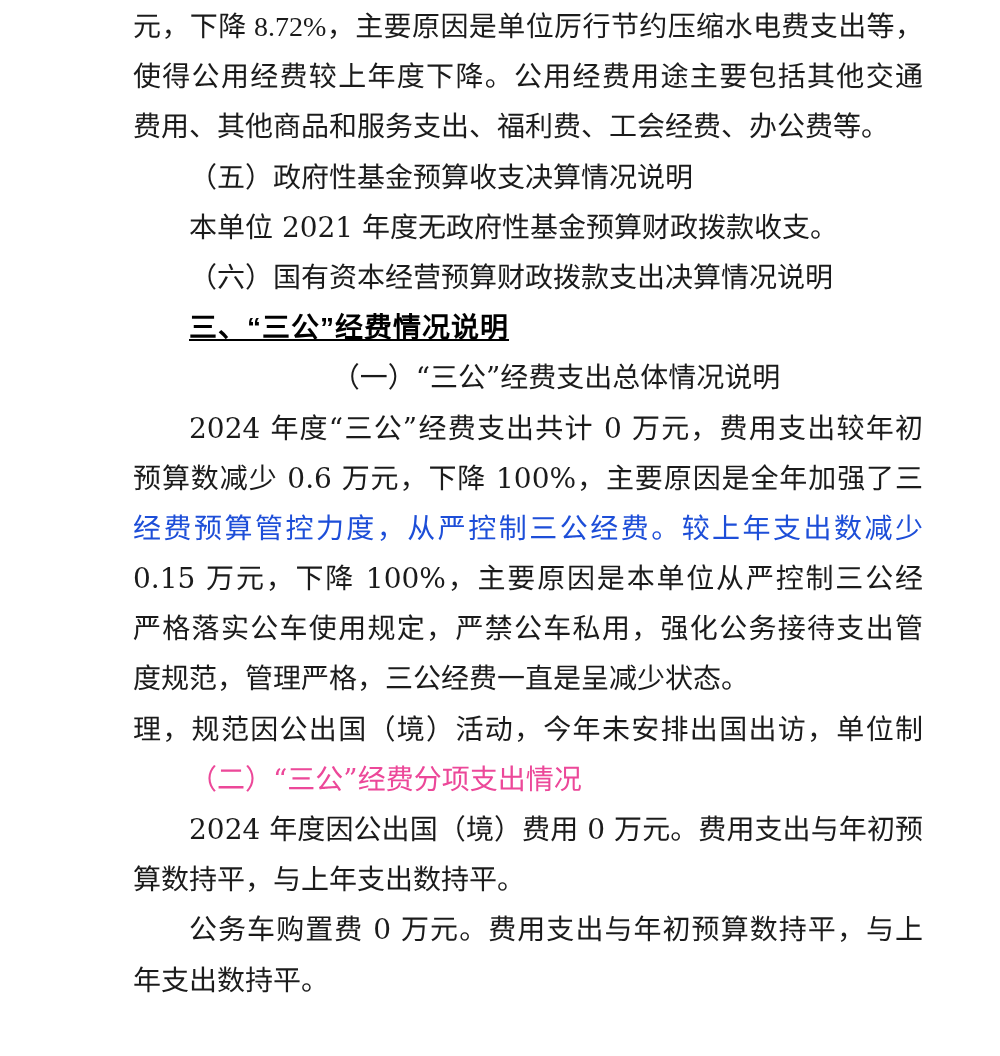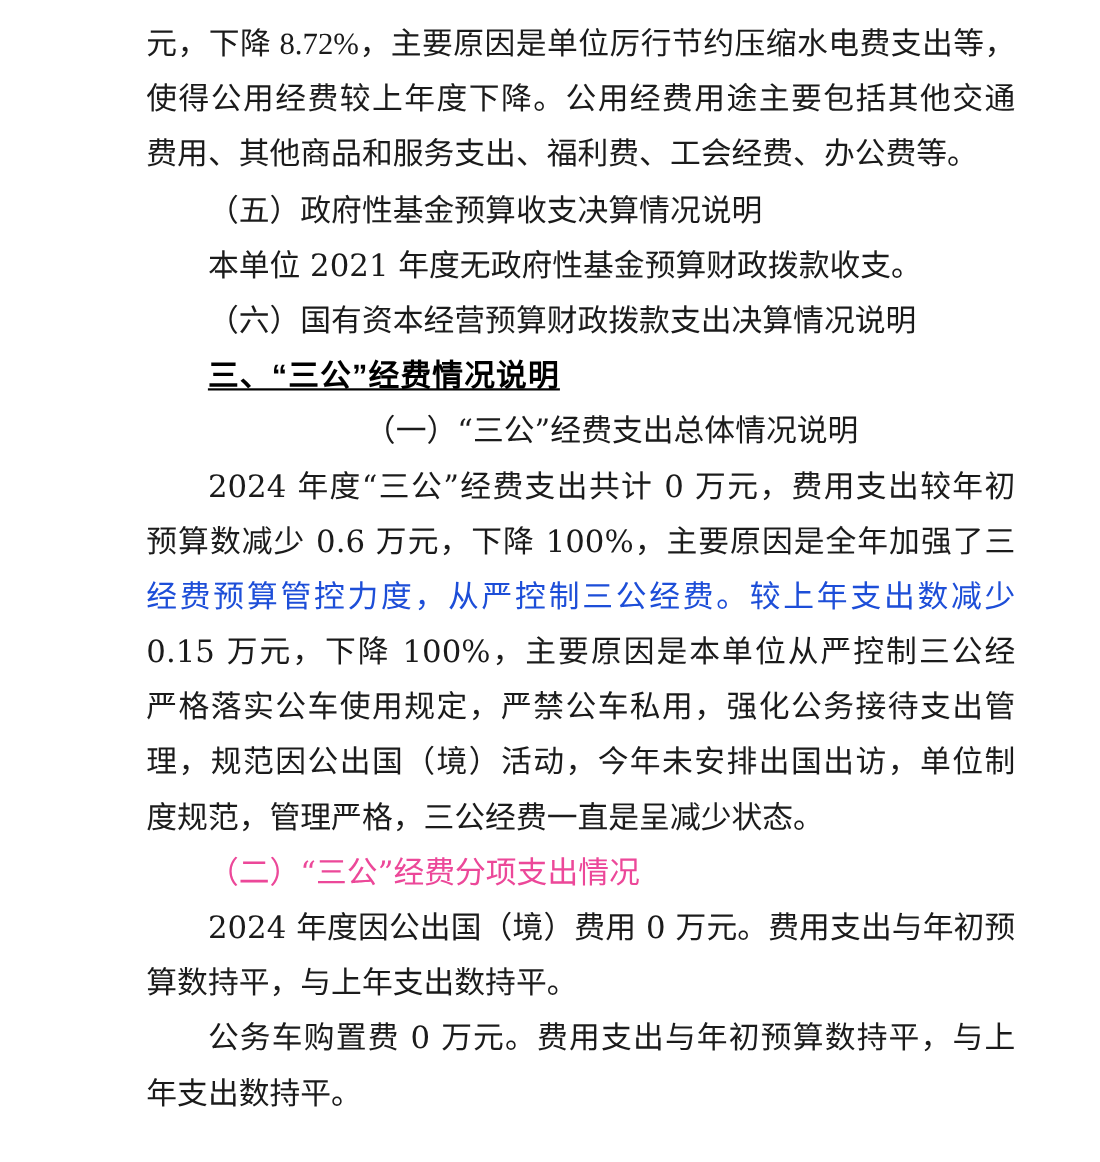--- a/index.html
+++ b/index.html
@@ -10,21 +10,21 @@
   .page {
     position: relative;
     width: 1000px;
     height: 1056px;
     background: #ffffff;
     overflow: hidden;
   }
   .content {
     position: absolute;
     left: 133px;
-    top: 16px;
+    top: 2px;
     width: 790px;
   }
   .line {
     font-size: 28px;
     height: 50.2px;
     line-height: 50.2px;
     color: #1b1b1b;
     white-space: normal;
     overflow: hidden;
   }
@@ -63,21 +63,21 @@
       <div class="line kaiti indent" style="color: rgb(27, 27, 27);">（五）政府性基金预算收支决算情况说明</div>
       <div class="line kaiti indent" style="color: rgb(27, 27, 27);">本单位 2021 年度无政府性基金预算财政拨款收支。</div>
       <div class="line kaiti indent" style="color: rgb(27, 27, 27);">（六）国有资本经营预算财政拨款支出决算情况说明</div>
       <div class="line heiti indent" style="color: rgb(0, 0, 0); text-decoration: underline;">三、“三公”经费情况说明</div>
       <div class="line kaiti indent" style="color: rgb(27, 27, 27); text-align: center;">（一）“三公”经费支出总体情况说明</div>
       <div class="line kaiti indent justify" style="color: rgb(27, 27, 27);">2024 年度“三公”经费支出共计 0 万元，费用支出较年初</div>
       <div class="line kaiti justify" style="color: rgb(27, 27, 27);">预算数减少 0.6 万元，下降 100%，主要原因是全年加强了三公</div>
       <div class="line kaiti justify" style="color: #1d4ed8;">经费预算管控力度，从严控制三公经费。较上年支出数减少</div>
       <div class="line kaiti justify" style="color: rgb(27, 27, 27);">0.15 万元，下降 100%，主要原因是本单位从严控制三公经费，</div>
       <div class="line kaiti justify" style="color: rgb(27, 27, 27);">严格落实公车使用规定，严禁公车私用，强化公务接待支出管</div>
+      <div class="line kaiti" style="color: rgb(27, 27, 27);">度规范，管理严格，三公经费一直是呈减少状态。</div>
       <div class="line kaiti justify" style="color: rgb(27, 27, 27);">理，规范因公出国（境）活动，今年未安排出国出访，单位制</div>
-      <div class="line kaiti" style="color: rgb(27, 27, 27);">度规范，管理严格，三公经费一直是呈减少状态。</div>
       <div class="line kaiti indent" style="color: #ec4899;">（二）“三公”经费分项支出情况</div>
       <div class="line kaiti indent justify" style="color: rgb(27, 27, 27);">2024 年度因公出国（境）费用 0 万元。费用支出与年初预</div>
       <div class="line kaiti" style="color: rgb(27, 27, 27);">算数持平，与上年支出数持平。</div>
       <div class="line kaiti indent justify" style="color: rgb(27, 27, 27);">公务车购置费 0 万元。费用支出与年初预算数持平，与上</div>
       <div class="line kaiti" style="color: rgb(27, 27, 27);">年支出数持平。</div>
     </div>
 </div>
 
 </body></html>

